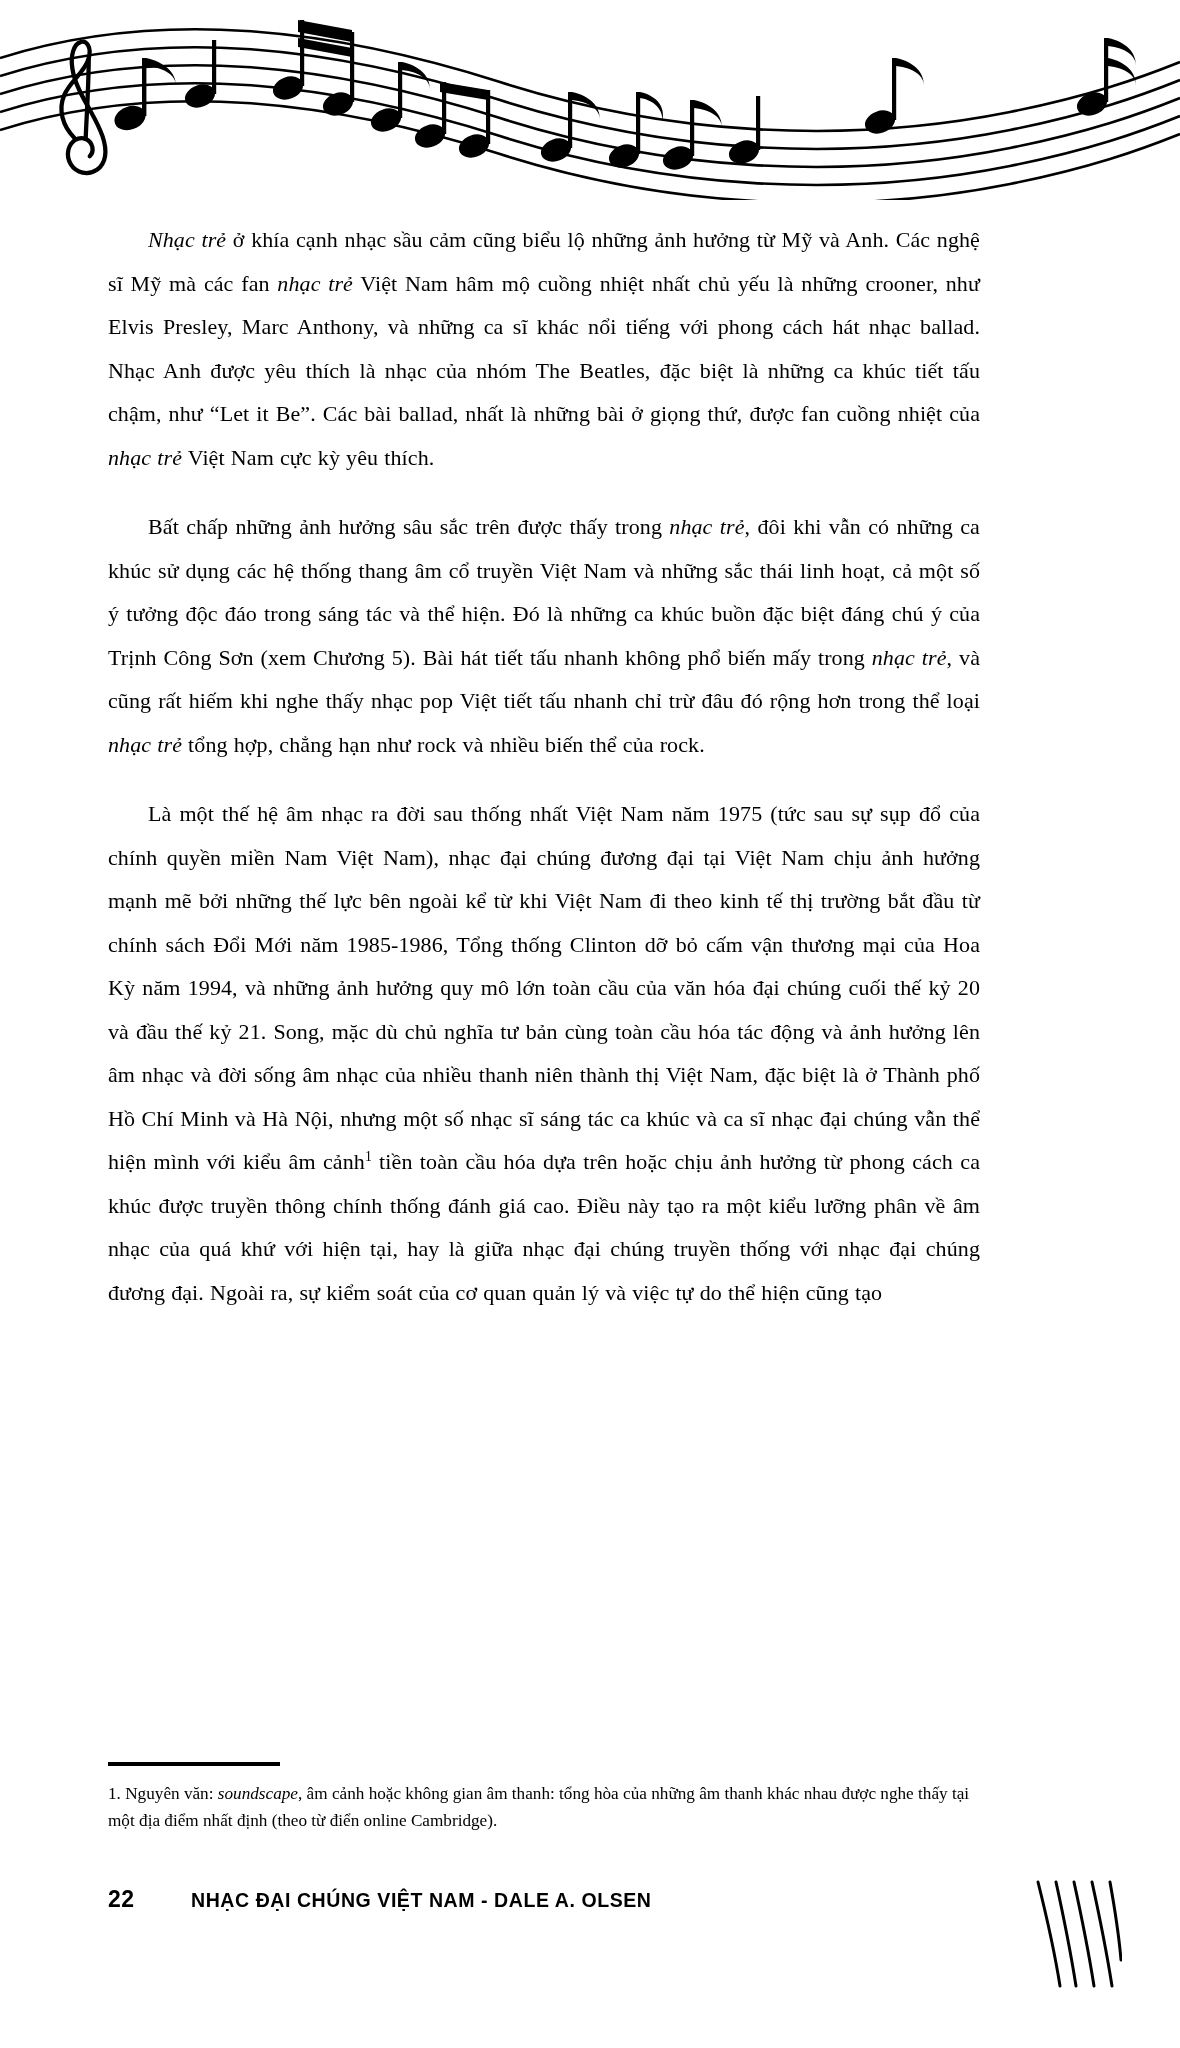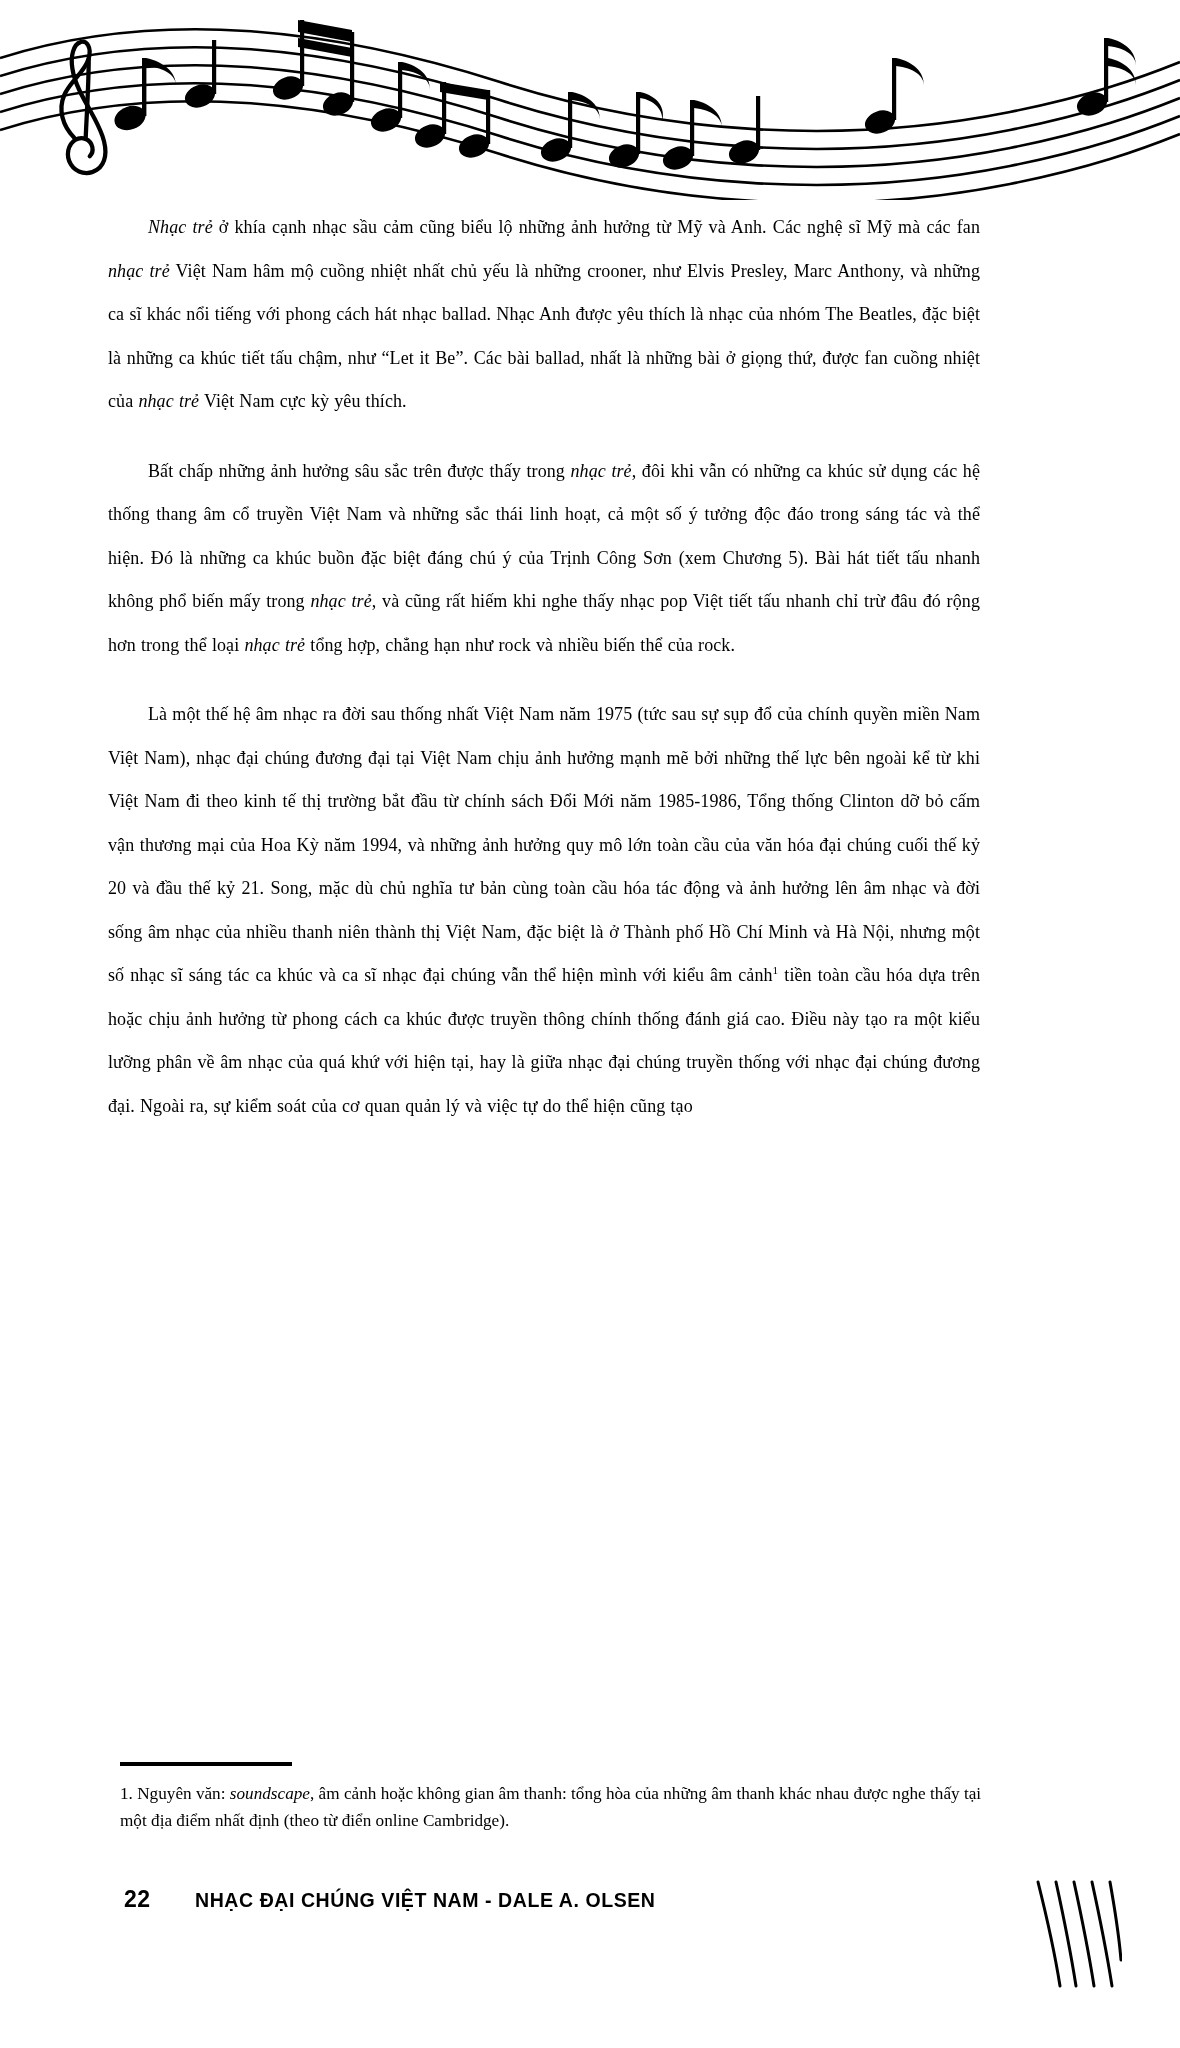--- a/index.html
+++ b/index.html
@@ -31,22 +31,22 @@
 
   
   .page-body {
     position: absolute;
     left: 108px;
     top: 206px;
     width: 872px;
   }
 
   .para {
-    margin: 0 0 26px 0;
-    font-size: 18px;
+    margin: 12px 0 26px 0;
+    font-size: 22px;
     line-height: 43.5px;
     text-align: justify;
     text-indent: 40px;
     letter-spacing: 0.1px;
     word-spacing: 0.5px;
     hyphens: none;
   }
   .para:last-child {
     margin-bottom: 0;
     font-family: Liberation Serif, serif;
@@ -56,21 +56,21 @@
   }
   .para sup {
     font-size: 0.62em;
     vertical-align: super;
     line-height: 0;
   }
 
   
   .footnote-zone {
     position: absolute;
-    left: 120px;
+    left: 108px;
     top: 1762px;
     width: 872px;
   }
   .footnote-rule {
     width: 172px;
     height: 4px;
     background: #000000;
     margin-bottom: 14px;
   }
   .footnote-text {
@@ -78,26 +78,26 @@
     font-size: 17.2px;
     line-height: 27px;
     text-align: left;
     font-family: "Liberation Serif", "DejaVu Serif", serif;
   }
   .footnote-text i { font-style: italic; }
 
   
   .page-footer {
     position: absolute;
-    left: 124px;
+    left: 108px;
     top: 1886px;
     width: 872px;
     display: flex;
     align-items: baseline;
-    gap: 44px;
+    gap: 56px;
   }
   .folio {
     font-size: 23px;
     font-weight: bold;
     font-family: "Liberation Sans", sans-serif;
     letter-spacing: 0.5px;
   }
   .running-head {
     font-size: 21px;
     font-weight: bold;

